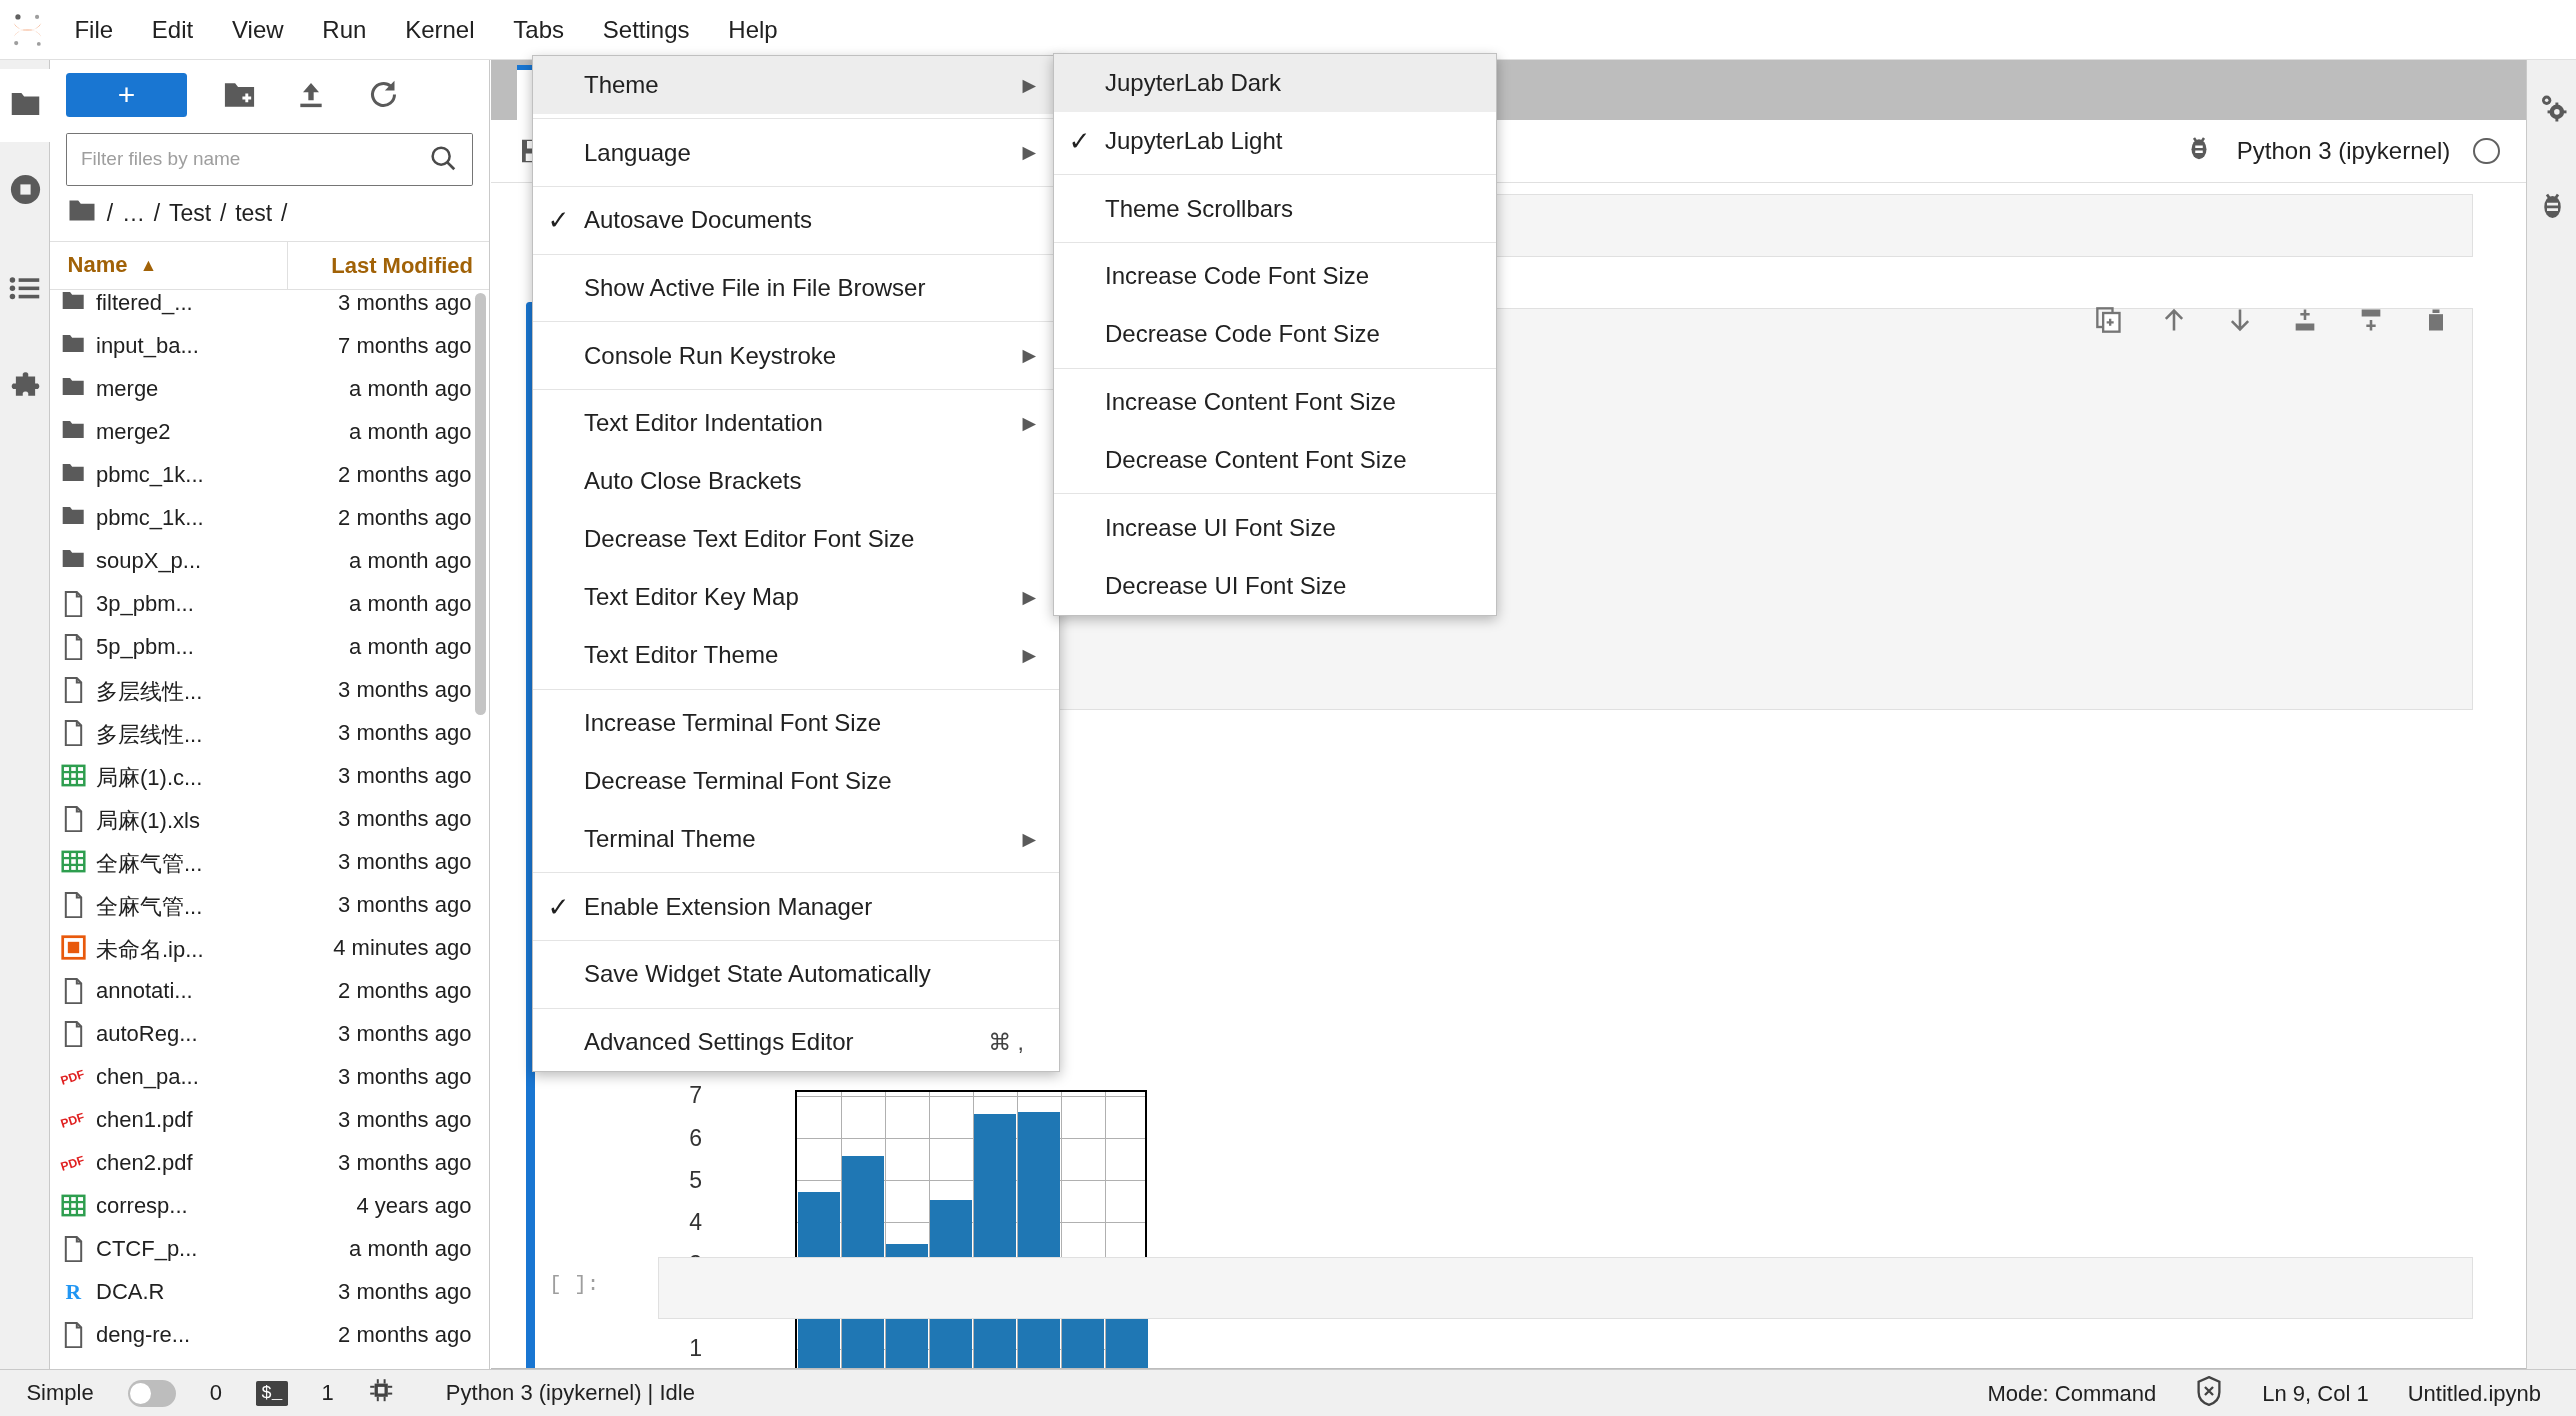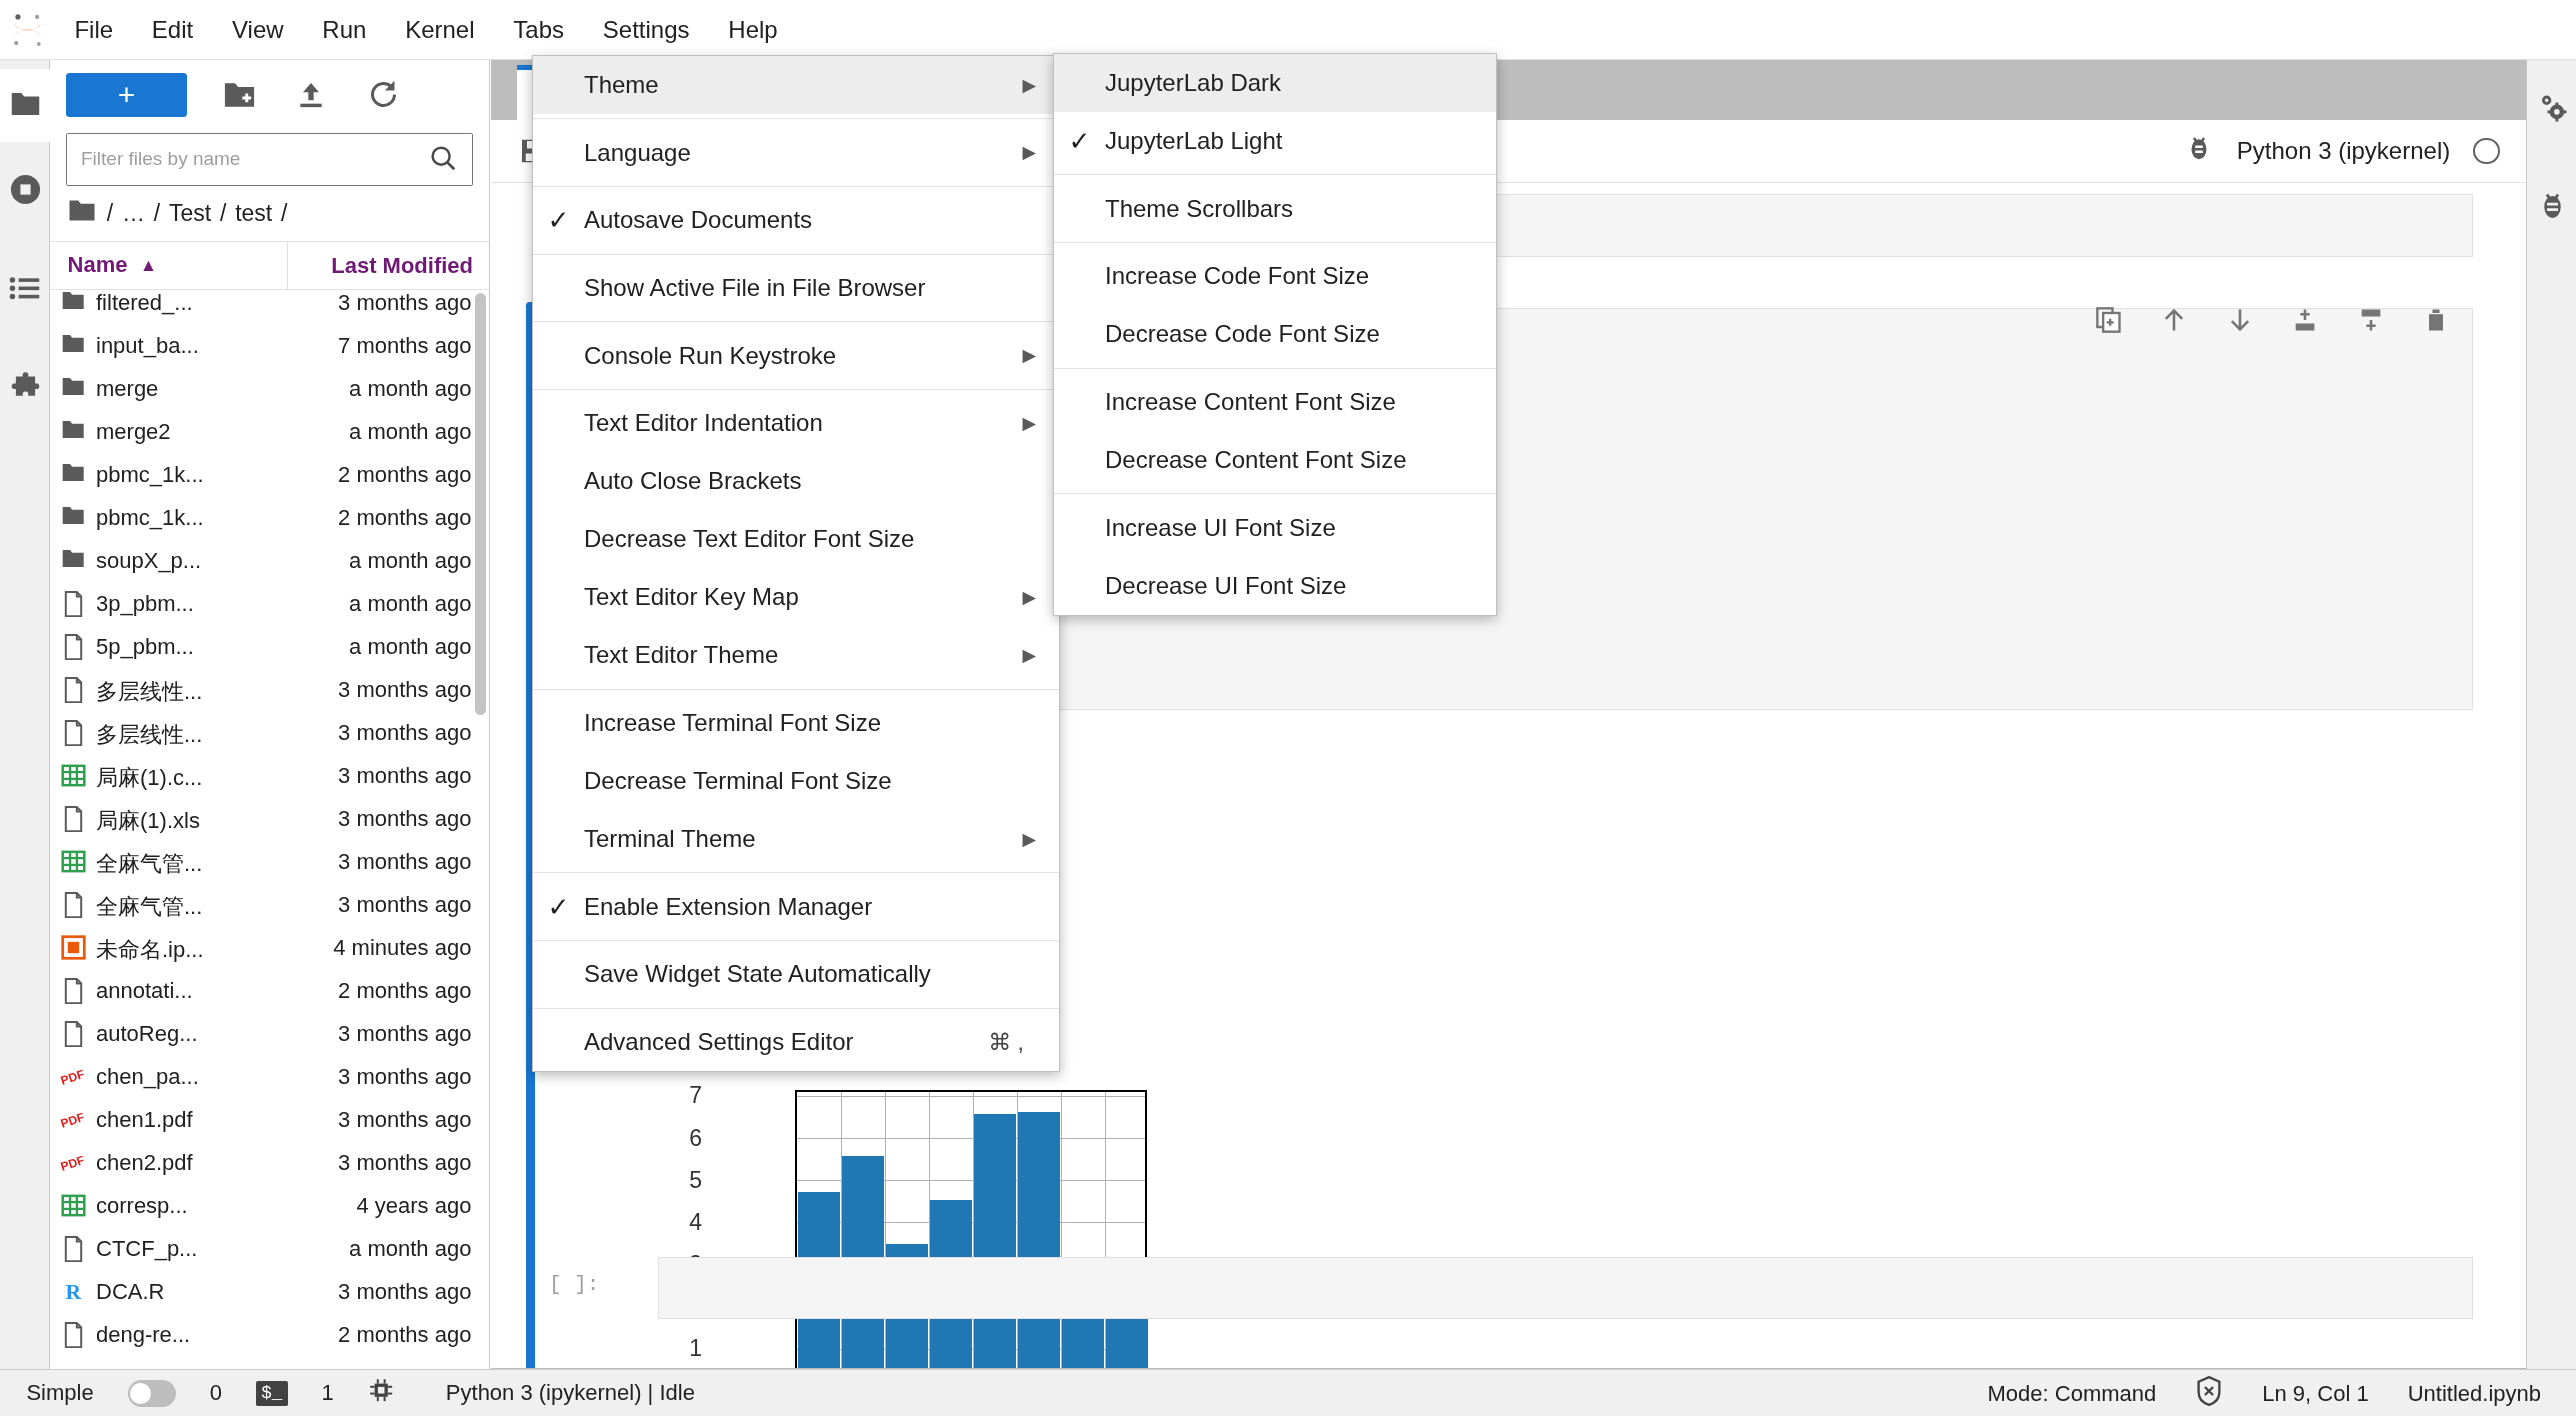--- a/index.html
+++ b/index.html
@@ -54,21 +54,21 @@
     display: flex; align-items: center; padding: 0 14px; }
   #fb-filter-input {
     flex:1; border:none; outline:none; font-size: 19px; color:#212121;
     font-family: "Liberation Sans", sans-serif; background: transparent;
   }
   #fb-filter-input::placeholder { color: #9e9e9e; }
   #fb-breadcrumb { display:flex; align-items:center; gap: 8.8px; height: 55px; padding: 0 16px; font-size: 23px; color:#212121; }
   #fb-breadcrumb .crumb { cursor:pointer; }
   #fb-header {
     display:flex; height: 49px; align-items:center; border-top:0.9px solid #e0e0e0; border-bottom:0.9px solid #e0e0e0;
-    font-size: 22px; font-weight: bold; color:#701a75;
+    font-size: 22px; font-weight: bold; color:#a16207;
   }
   #fb-header .col-name { flex:1; padding-left: 17.6px; display:flex; align-items:center; gap: 12.3px; }
   #fb-header .col-mod { width: 202px; text-align:right; padding-right: 16px; border-left: 0.9px solid #e0e0e0; height:49px; line-height:49px;}
   #fb-list { height: 1083px; overflow: hidden; position: relative; }
   .fb-row {
     display:flex; align-items:flex-start; height: 43px; font-size: 22px; color:#212121; cursor: pointer;
   }
   .fb-row .ic { width: 46px; display:flex; align-items:center; justify-content:center; }
   .fb-row .nm { flex:1; white-space:nowrap; overflow:hidden; }
   .fb-row .md { width: 211px; text-align:right; padding-right: 17.6px; color:#212121; }

